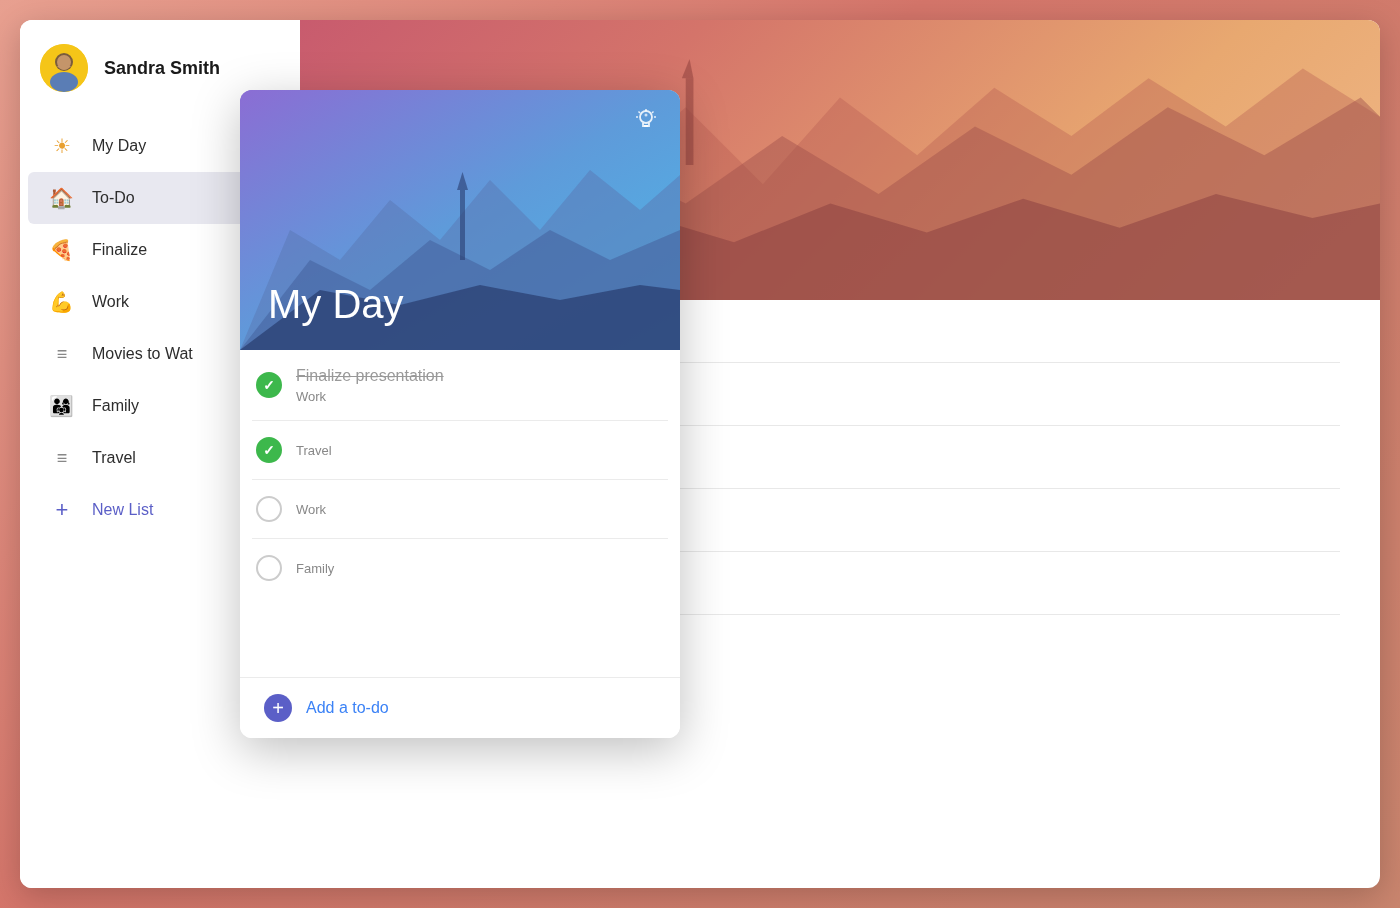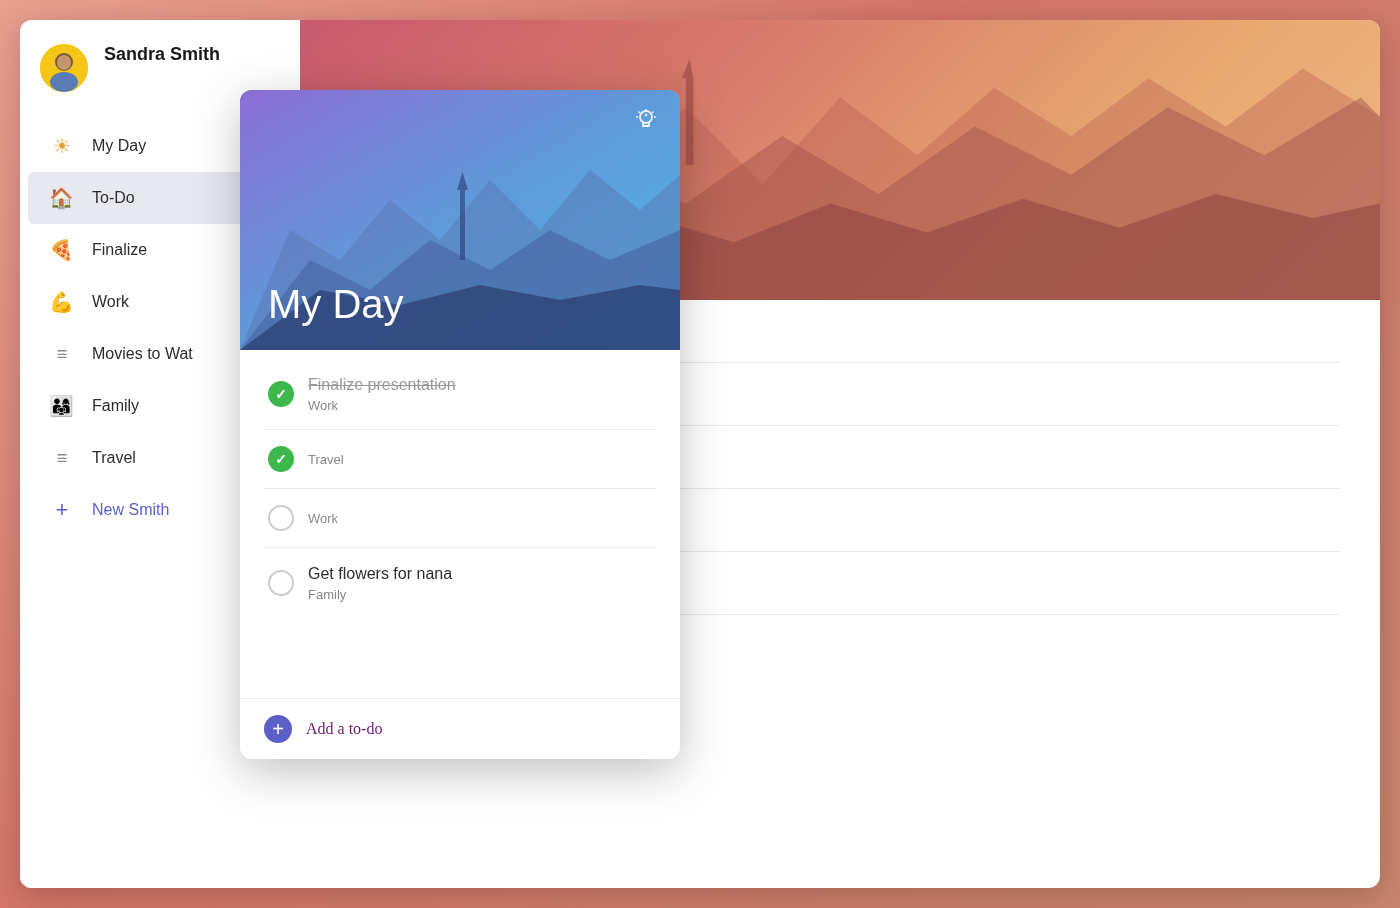--- a/index.html
+++ b/index.html
@@ -36,20 +36,21 @@
       min-width: 280px;
       background: white;
       display: flex;
       flex-direction: column;
       padding: 0;
       z-index: 10;
     }
 
     .user-profile {
       display: flex;
+      align-items: center;
       padding: 24px 20px 20px;
       gap: 16px;
     }
 
     .avatar {
       width: 48px;
       height: 48px;
       border-radius: 50%;
       background: #f5c518;
       display: flex;
@@ -185,23 +186,22 @@
     .myday-date {
       font-size: 16px;
       color: rgba(255,255,255,0.9);
       position: relative;
       z-index: 2;
       margin-top: 4px;
     }
 
     
     .overlay-tasks {
-      padding: 0 24px;
+      padding: 0 12px;
       background: white;
-      margin-top: 9px;
     }
 
     .overlay-task {
       display: flex;
       align-items: center;
       padding: 16px 4px;
       border-bottom: 1px solid #ebebeb;
       gap: 14px;
       cursor: pointer;
     }
@@ -274,23 +274,22 @@
       color: white;
       display: flex;
       align-items: center;
       justify-content: center;
       font-size: 20px;
       line-height: 1;
     }
 
     .add-todo-text {
       font-size: 16px;
-      color: #701a75;
+      color: #3b82f6;
       font-weight: 400;
-      font-family: Liberation Serif, serif;
     }
 
     
     .right-tasks {
       position: absolute;
       top: 280px;
       left: 0; right: 0;
       padding: 0 40px;
     }
 
@@ -361,21 +360,21 @@
       <li class="nav-item">
         <span class="nav-icon">👨‍👩‍👧</span>
         <span class="nav-label">Family</span>
       </li>
       <li class="nav-item">
         <span class="nav-icon" style="font-size:18px;color:#888;">≡</span>
         <span class="nav-label">Travel</span>
       </li>
       <li class="nav-item new-list">
         <span class="nav-icon" style="color:#5b5fc7;font-size:22px;">+</span>
-        <span class="nav-label">New Smith</span>
+        <span class="nav-label">New List</span>
       </li>
     </ul>
   </div>
 
   <div class="main-content">
 
     <div class="scenic-bg">
       <svg class="mountain-svg" viewBox="0 0 1120 280" xmlns="http://www.w3.org/2000/svg" preserveAspectRatio="none">
 
         <defs>
@@ -483,21 +482,20 @@
     <div class="overlay-task">
       <div class="task-checkbox"></div>
       <div class="task-info">
         <div class="task-list-name">Work</div>
       </div>
     </div>
 
     <div class="overlay-task">
       <div class="task-checkbox"></div>
       <div class="task-info">
-        <div class="task-name">Get flowers for nana</div>
         <div class="task-list-name">Family</div>
       </div>
     </div>
   </div>
 
   <div style="height: 80px; background: white;"></div>
 
   <div class="add-todo">
     <div class="add-todo-icon">+</div>
     <span class="add-todo-text">Add a to-do</span>

